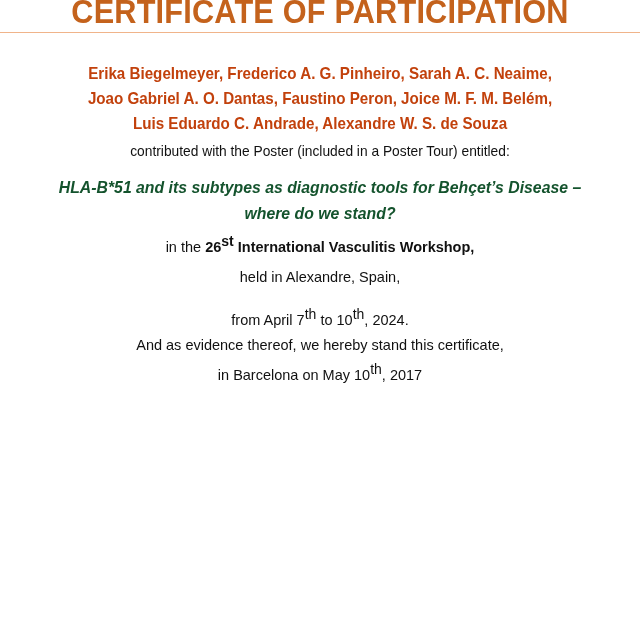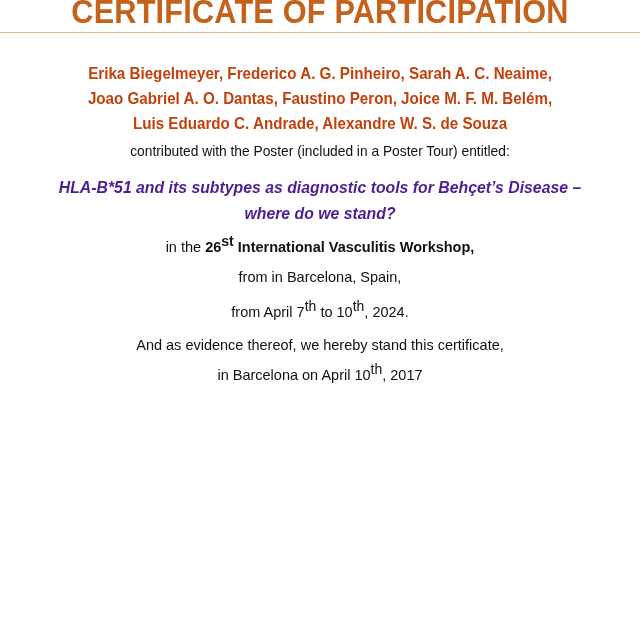--- a/index.html
+++ b/index.html
@@ -50,30 +50,30 @@
       line-height: 25px;
     }
     .authors div { transform: scaleX(0.92); }
     .plain {
       color: #111111;
       font-size: 14.5px;
     }
     .contributed { top: 143px; transform: scaleX(0.95); }
     .poster-title {
       top: 175px;
-      color: #4c1d95;
+      color: #14532d;
       font-weight: bold;
       font-style: italic;
       font-size: 17px;
       line-height: 26px;
     }
     .poster-title div { transform: scaleX(0.93); }
     .workshop { top: 239px; }
     .held { top: 269px; }
-    .dates { top: 304px; }
+    .dates { top: 312px; }
     .evidence { top: 337px; }
     .issued { top: 367px; }
     sup {
       font-size: 14px;
       vertical-align: 6px;
       line-height: 0;
     }
     b { font-weight: bold; }
   </style>
 </head>
@@ -92,23 +92,23 @@
 
 <div class="block poster-title">
   <div>HLA-B*51 and its subtypes as diagnostic tools for Behçet’s Disease –</div>
   <div>where do we stand?</div>
 </div>
 
 <div class="block plain workshop">
   <span>in the </span><b><span>26</span><sup>st</sup><span> International Vasculitis Workshop,</span></b>
 </div>
 
-<div class="block plain held">from in Barcelona, Spain,</div>
+<div class="block plain held">held in Alexandre, Spain,</div>
 
 <div class="block plain dates">
   <span>from April 7</span><sup>th</sup><span> to 10</span><sup>th</sup><span>, 2024.</span>
 </div>
 
 <div class="block plain evidence">And as evidence thereof, we hereby stand this certificate,</div>
 
 <div class="block plain issued">
-  <span>in Barcelona on April 10</span><sup>th</sup><span>, 2017</span>
+  <span>in Barcelona on May 10</span><sup>th</sup><span>, 2017</span>
 </div>
 
 </body></html>

